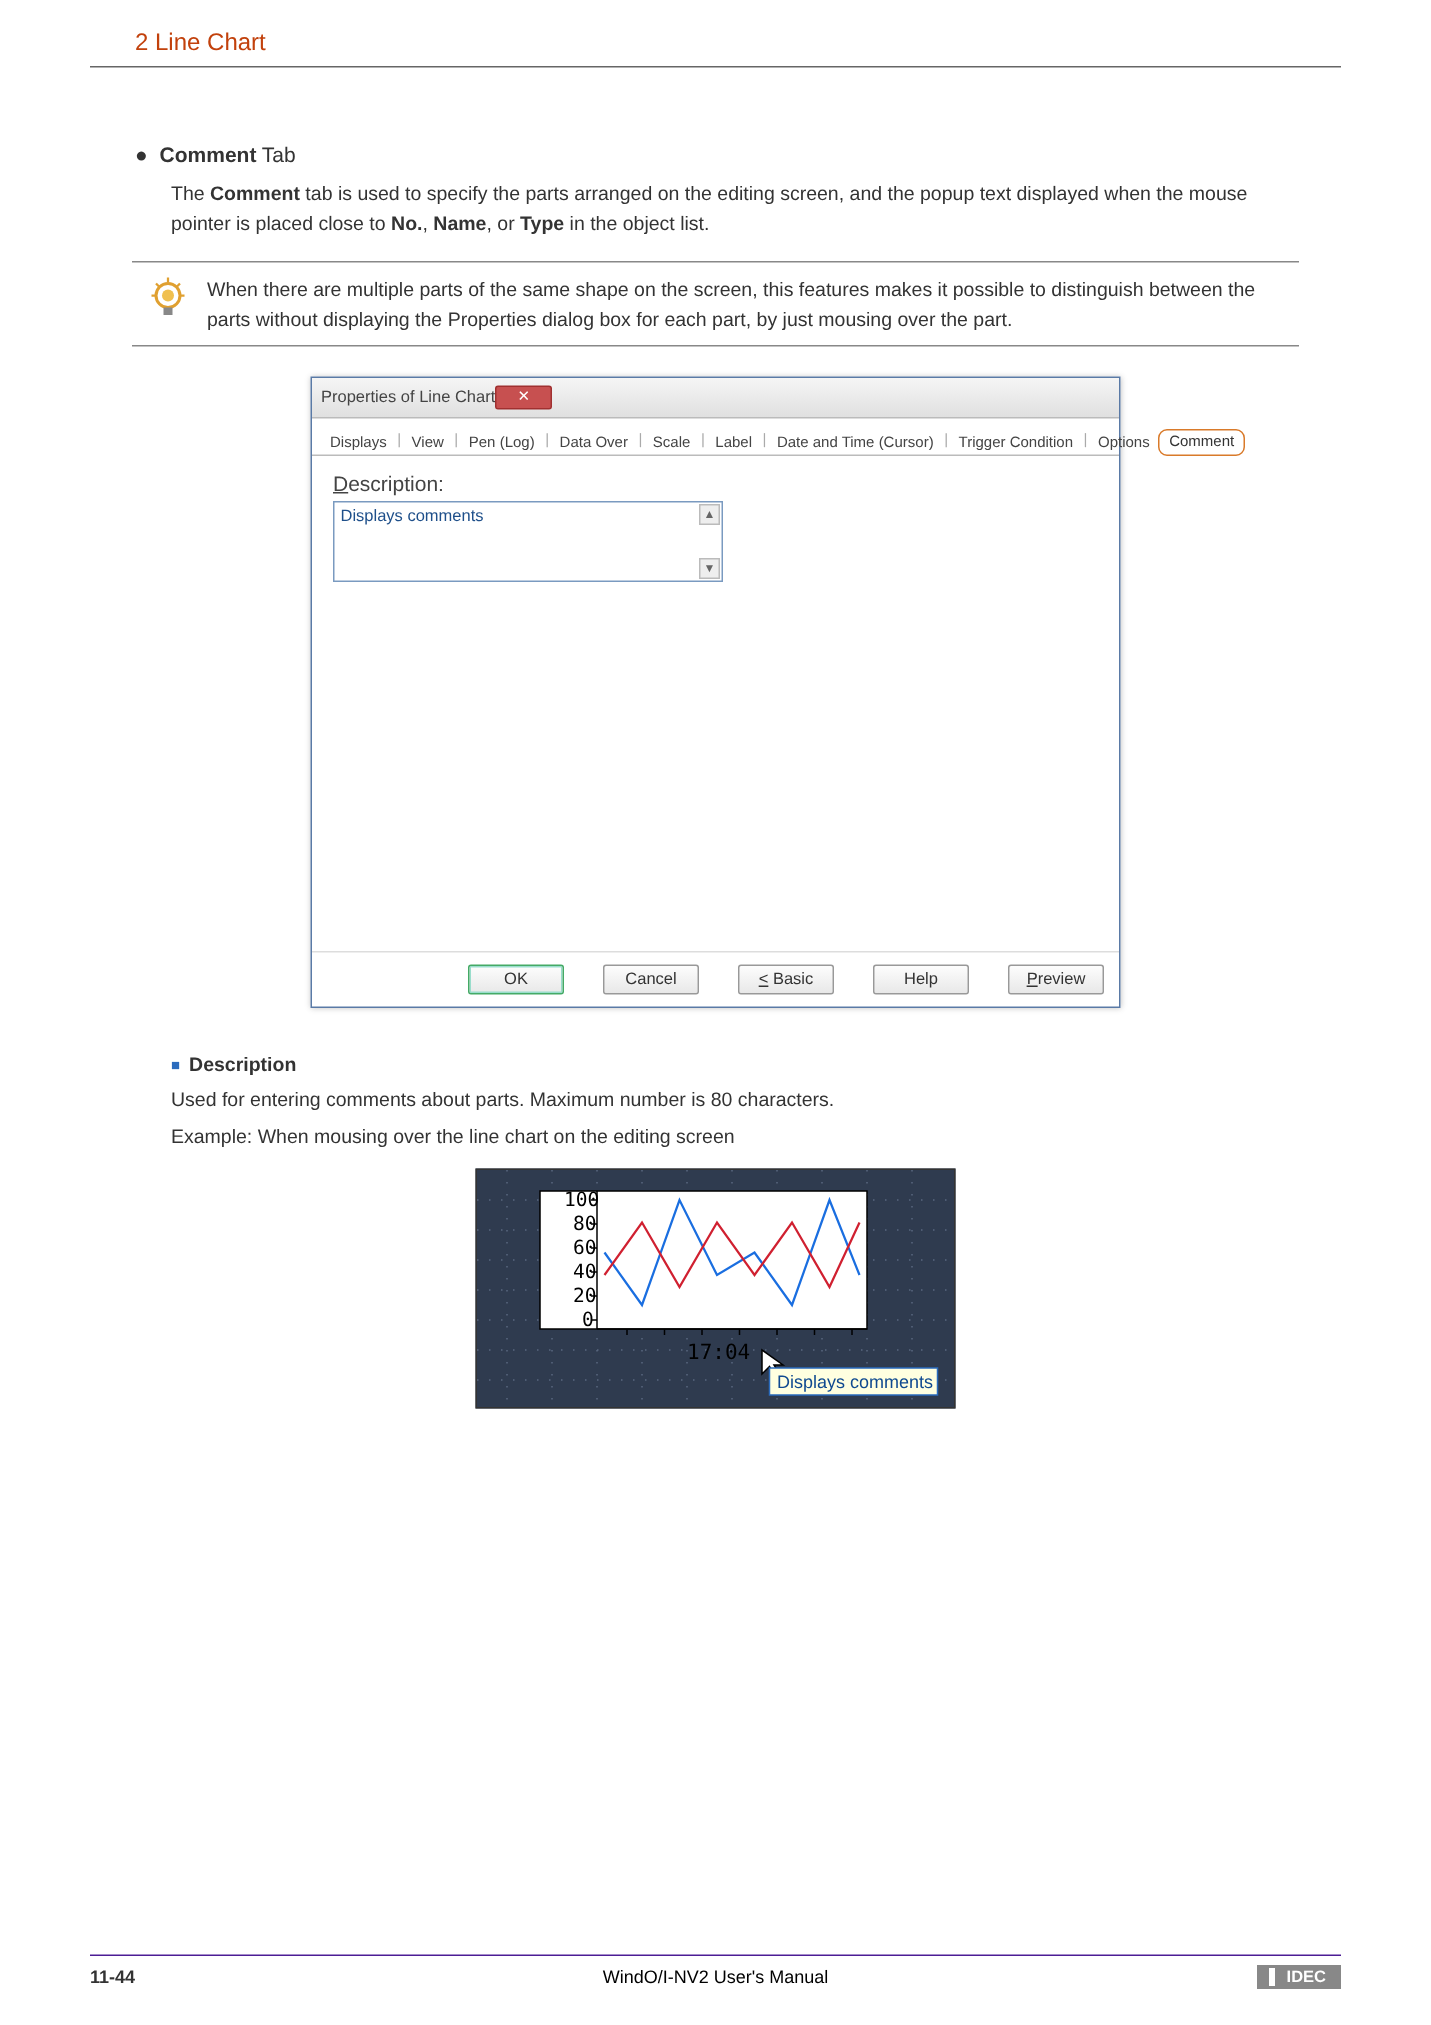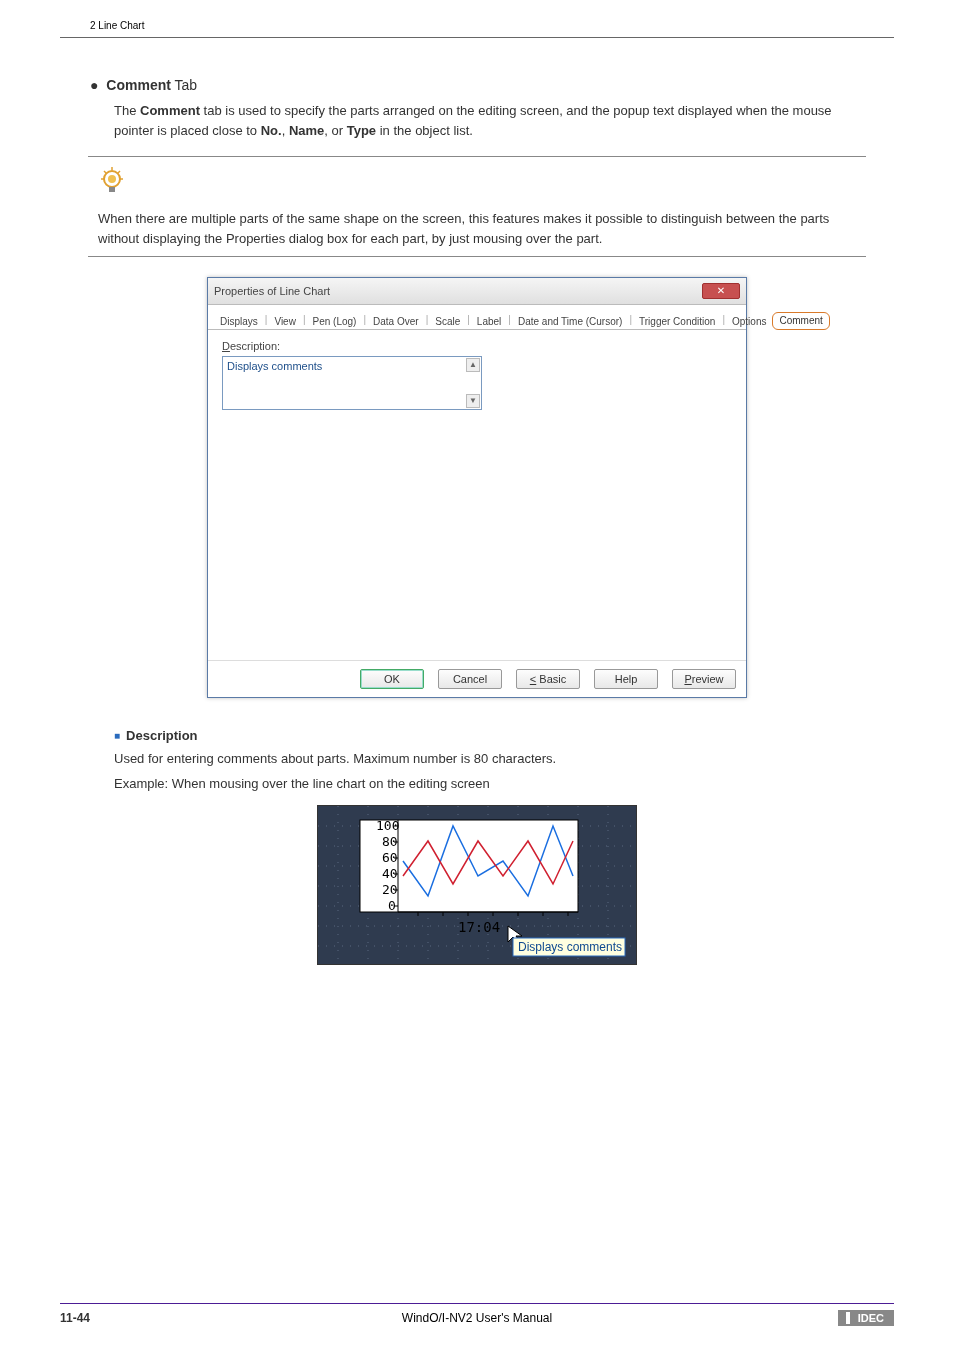--- a/index.html
+++ b/index.html
@@ -7,25 +7,25 @@
     font-family: Arial, Helvetica, sans-serif;
     font-size: 13px;
     color: #333;
     background: #fff;
     width: 954px;
     height: 1350px;
     position: relative;
     padding: 20px 60px 20px 60px;
   }
   .page-header {
-    font-size: 10px;
-    color:#000000;
+    font-size: 16px;
+    color:#c2410c;
     padding-bottom: 6px;
     border-bottom: 1px solid #666;
-    margin-bottom: 39px;
+    margin-bottom: 50px;
     padding-left: 30px;
   }
   .section-heading {
     font-size: 14px;
     margin-left: 30px;
     margin-bottom: 8px;
   }
   .section-heading .bullet {
     font-size: 14px;
     margin-right: 4px;
@@ -38,41 +38,40 @@
     font-size: 13px;
   }
   .note-box {
     border-top: 1px solid #888;
     border-bottom: 1px solid #888;
     margin: 16px 28px 20px 28px;
     padding: 8px 10px 8px 10px;
     display: flex;
     align-items: flex-start;
     gap: 12px;
-    flex-direction: column;
   }
   .note-text {
     line-height: 1.5;
     font-size: 13px;
     flex:1;
   }
   .dialog {
     width: 540px;
     margin: 20px auto 30px auto;
     background: #fff;
     border: 1px solid #5a7aa6;
     box-shadow: 0 0 4px rgba(0,0,0,0.25);
     font-size: 11px;
   }
   .dialog-title {
     background: linear-gradient(#f5f5f5, #e0e0e0);
     border-bottom: 1px solid #bbb;
     padding: 5px 6px;
     display: flex;
-    justify-content: space-between;
+    justify-content: flex-start;
     align-items: center;
     font-size: 11px;
     color:#444;
   }
   .close-btn {
     background: #c75050;
     color:#fff;
     width: 38px;
     height: 16px;
     font-size: 10px;
@@ -105,21 +104,21 @@
     background:#fff;
     padding: 2px 6px;
   }
   .tab-sep { color:#aaa; padding:3px 1px;}
   .dialog-body {
     padding: 10px 14px;
     height: 330px;
   }
   .field-label {
     color:#444;
-    font-size:11px;
+    font-size:14px;
     margin-bottom:4px;
   }
   .field-label .ul { text-decoration: underline; }
   .textarea-box {
     border:1px solid #7a9ac0;
     width: 260px;
     height: 54px;
     padding:3px 4px;
     font-size:11px;
     color:#1e4f8a;
@@ -136,21 +135,21 @@
     font-size:8px;
     line-height:12px;
     text-align:center;
     color:#666;
   }
   .dialog-footer {
     border-top: 1px solid #ddd;
     padding: 8px 10px;
     display:flex;
     justify-content:flex-end;
-    gap: 14px;
+    gap: 26px;
   }
   .dlg-btn {
     min-width: 64px;
     height: 20px;
     border:1px solid #999;
     background: linear-gradient(#fdfdfd,#e8e8e8);
     font-size: 11px;
     line-height:18px;
     text-align:center;
     color:#333;

